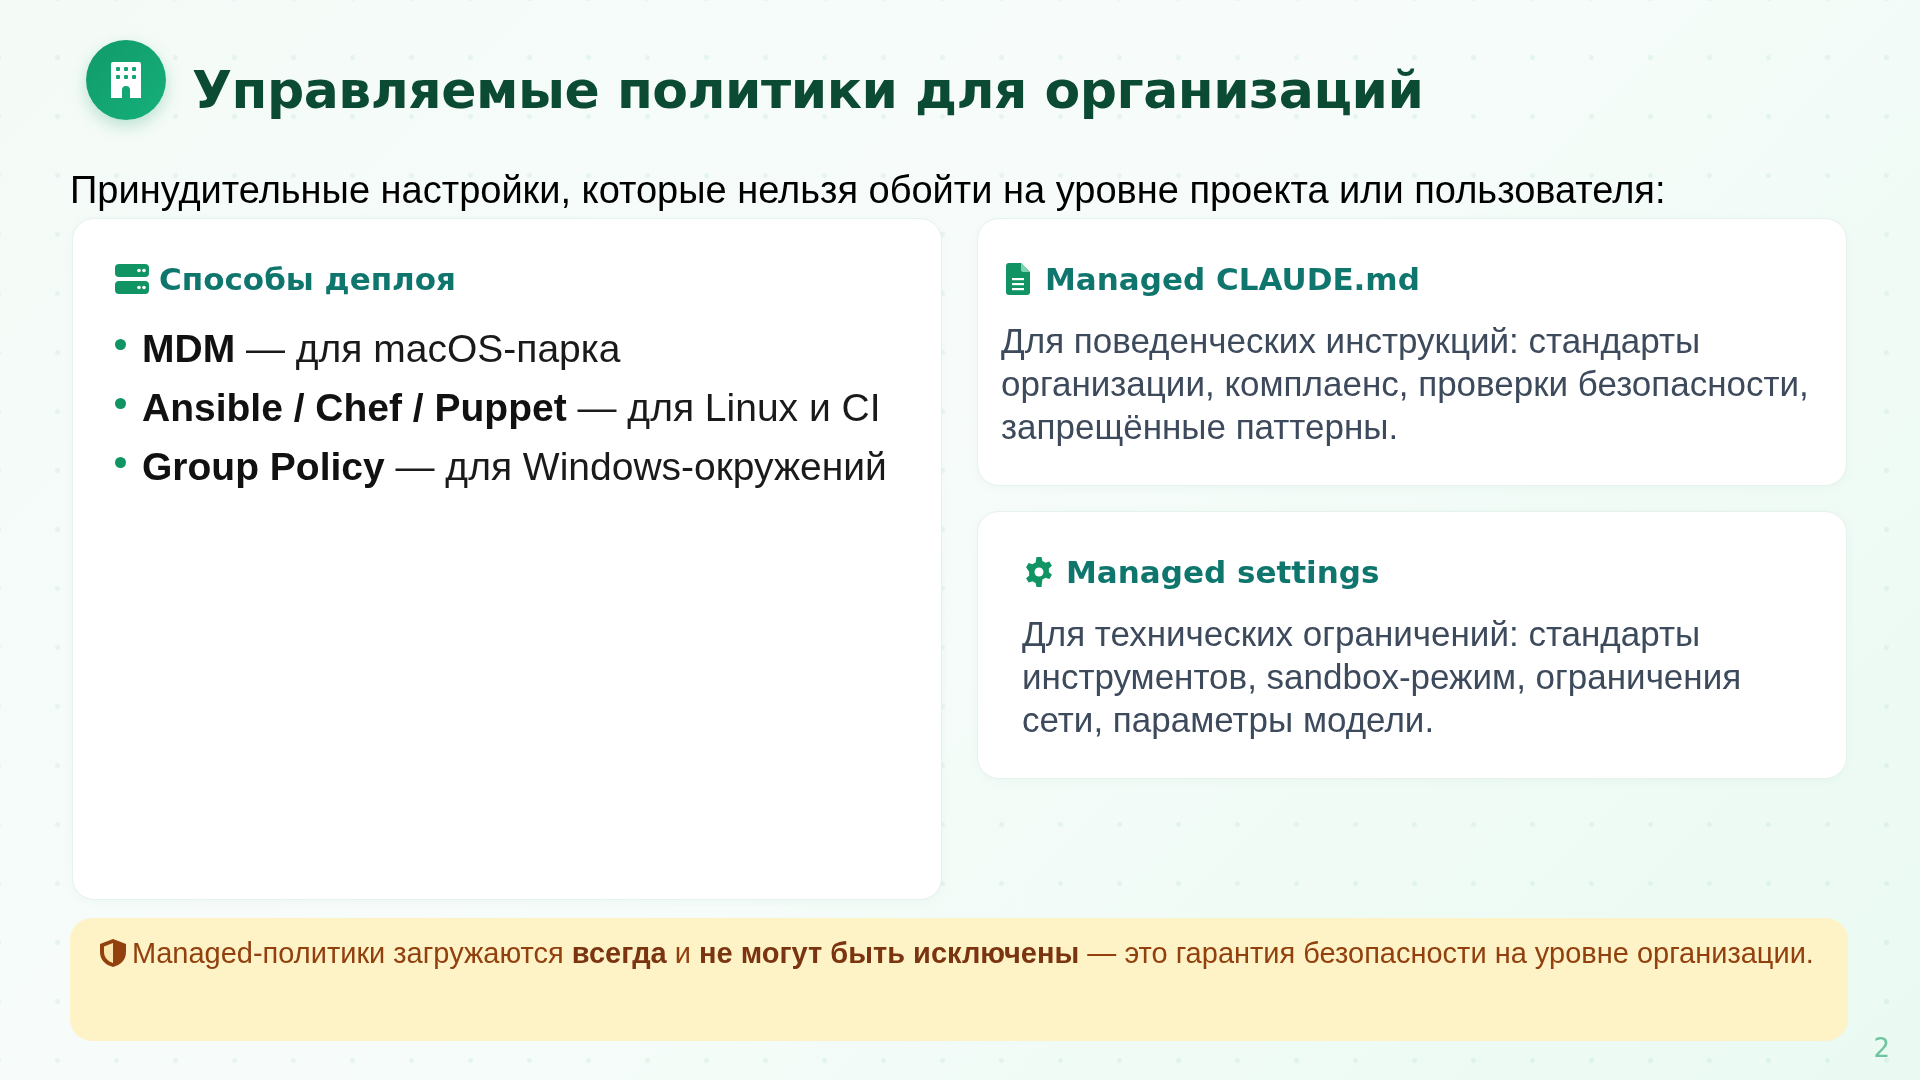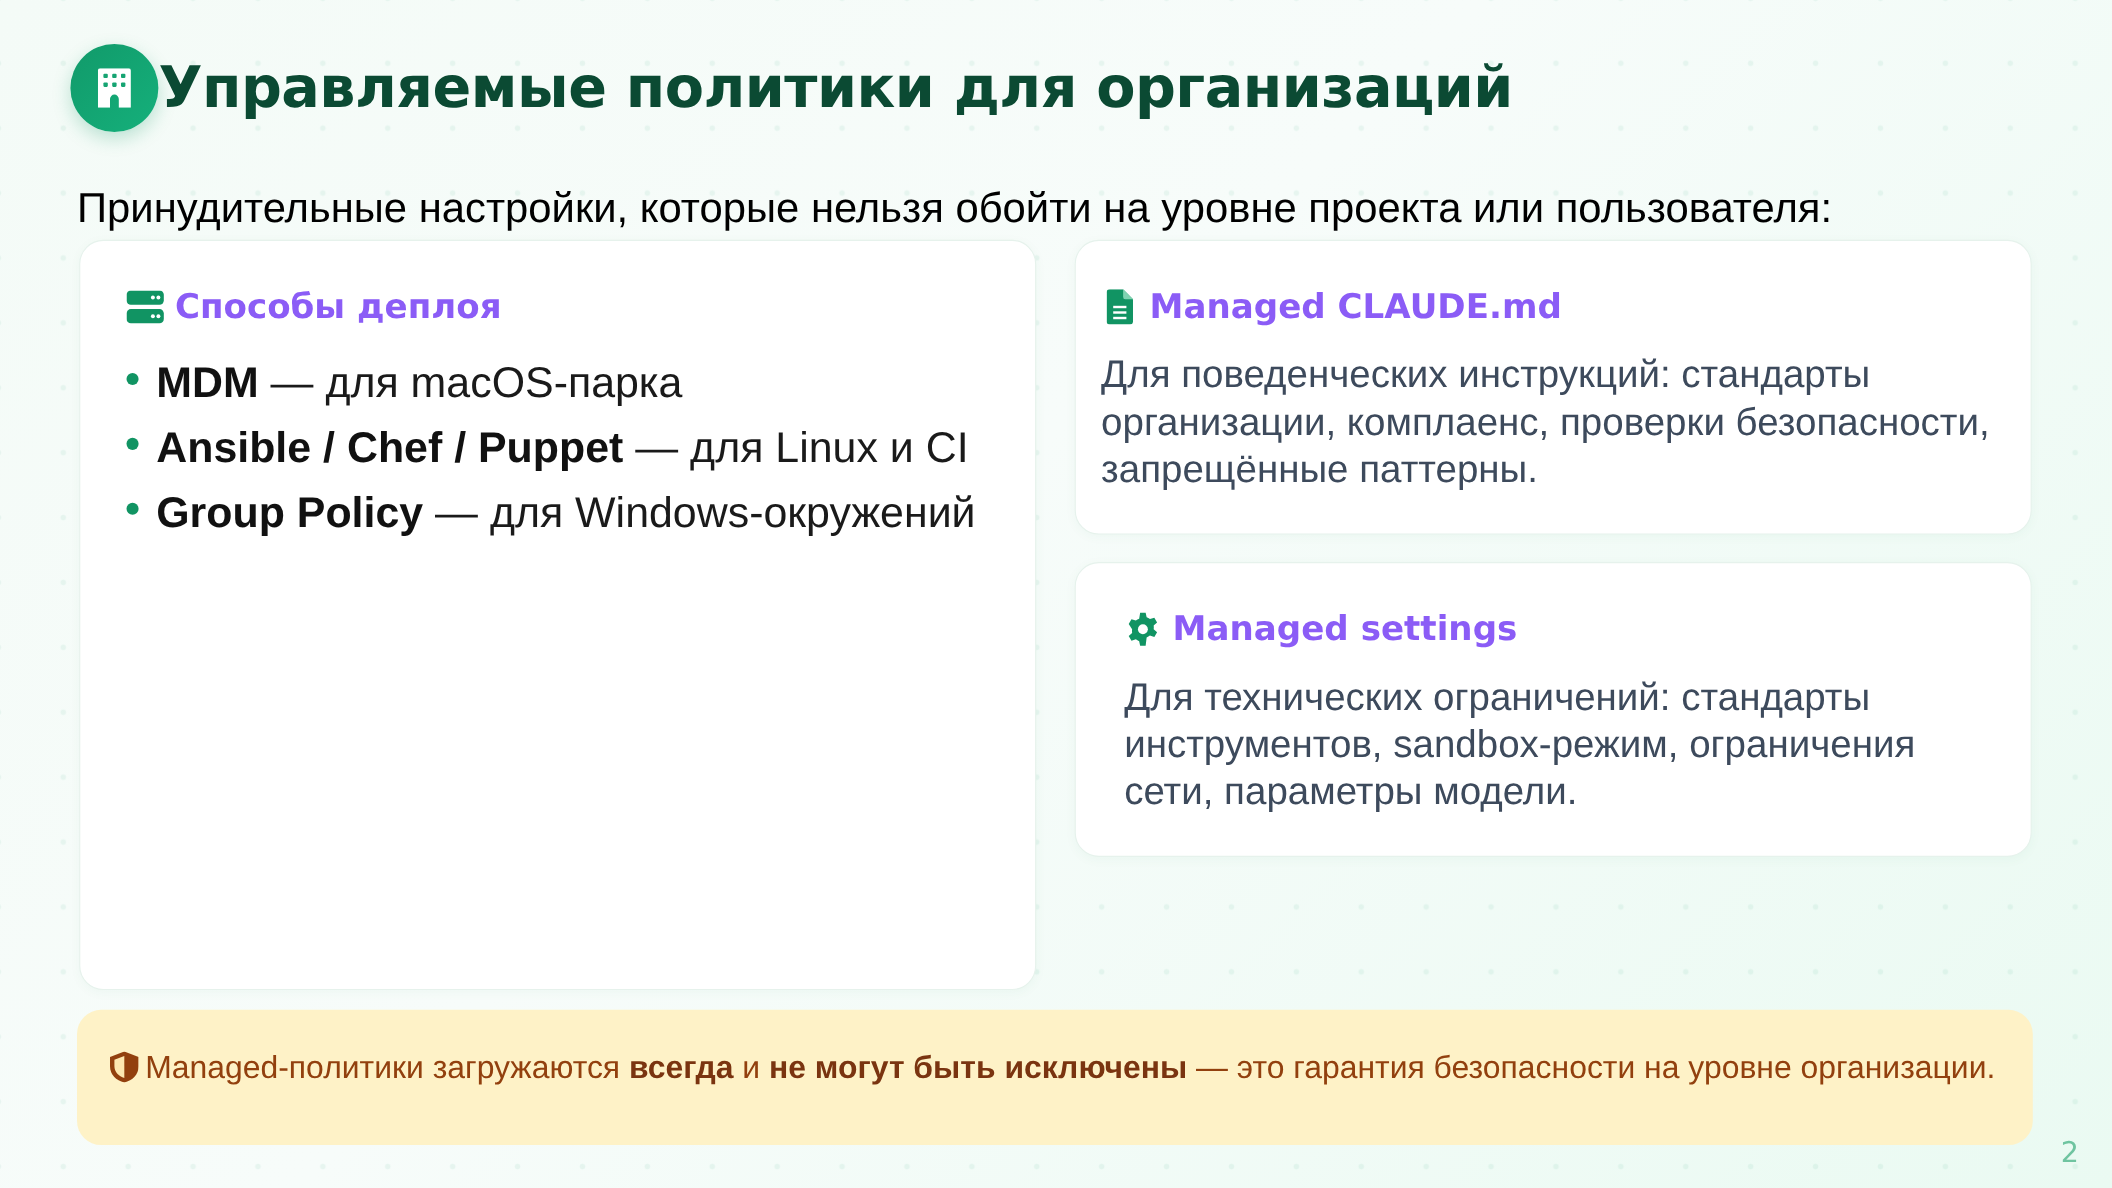--- a/index.html
+++ b/index.html
@@ -10,22 +10,22 @@
     position: relative;
     color: #1f2937;
   }
   .pattern-dots {
     position: absolute; inset: 0; pointer-events: none;
     background-image: radial-gradient(circle, rgba(16,150,100,0.07) 2px, transparent 3px);
     background-size: 59px 59px;
     background-position: 28px 28px;
   }
   .header {
-    position: absolute; left: 64px; top: 40px;
-    display: flex; align-items: center; 
+    position: absolute; left: 86px; top: 40px;
+    display: flex; align-items: flex-end; gap: 26px;
   }
   .logo-circle {
     width: 80px; height: 80px; border-radius: 50%;
     background: linear-gradient(135deg, #119a6a, #15b07b);
     display: flex; align-items: center; justify-content: center;
     box-shadow: 0 6px 16px rgba(16,150,100,0.25);
   }
   .page-title {
     font-family: "DejaVu Sans", sans-serif;
     font-weight: bold; font-size: 52px; color: #0b4a33;
@@ -40,38 +40,38 @@
     border-radius: 22px;
     border: 1px solid #e6f2ec;
     box-shadow: 0 2px 10px rgba(16,120,80,0.04);
   }
   .card-left { left: 72px; top: 218px; width: 870px; height: 682px; padding: 42px 42px; }
   .card-r1 { left: 977px; top: 218px; width: 870px; height: 268px; padding: 42px 23px; }
   .card-r2 { left: 977px; top: 511px; width: 870px; height: 268px; padding: 42px 44px; }
   .card-title {
     display: flex; align-items: center; gap: 10px;
     font-family: "DejaVu Sans", sans-serif;
-    font-size: 31px; font-weight: 600; color: #8b5cf6;
+    font-size: 31px; font-weight: 600; color: #0f766e;
     margin-bottom: 22px;
   }
   .card-title .icon { width: 34px; height: 34px; display: inline-flex; align-items: center; justify-content: center; }
   .bullets { list-style: none; }
   .bullet {
     display: flex; align-items: center; gap: 16px;
     font-size: 39px; color: #1a1a1a; height: 59px;
   }
   .bullet .dot { width: 11px; height: 11px; border-radius: 50%; background: #119463; flex: 0 0 11px; margin-top: -8px; }
   .bullet b { font-weight: bold; color: #111; }
   .card-body {
     font-size: 35px; line-height: 43px; color: #3d4a5c;
   }
   .banner {
     position: absolute; left: 70px; top: 918px; width: 1778px; height: 123px;
     background: #fef2c7; border-radius: 22px;
-    padding: 32px 30px;
+    padding: 14px 30px;
     font-size: 29px; line-height: 43px; color: #92400e;
   }
   .banner b { font-weight: bold; color: #7a3410; }
   .banner .shield { display: inline-block; vertical-align: -4px; margin-right: 6px; }
   .slide-num {
     position: absolute; right: 30px; bottom: 17px;
     font-family: "DejaVu Sans", sans-serif;
     font-size: 26px; color: #6fc4a0;
   }
 </style>

